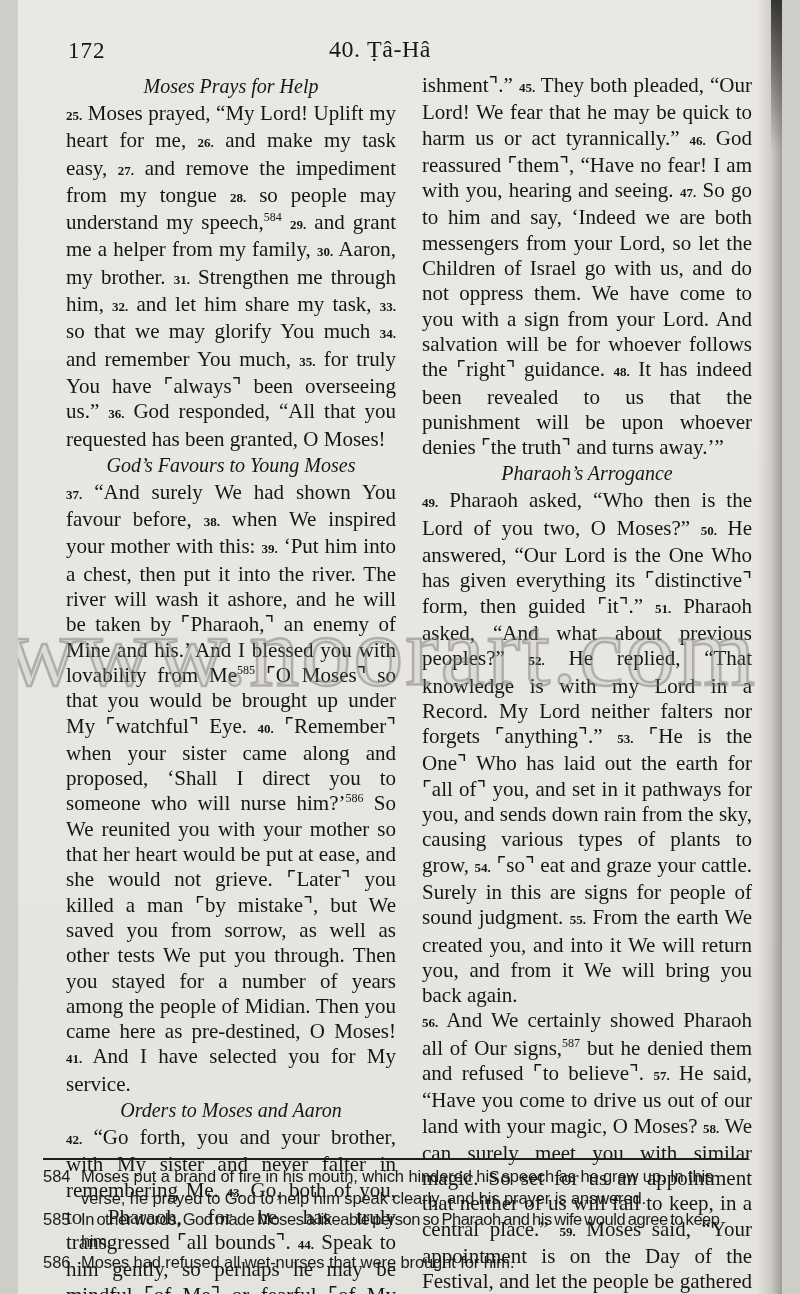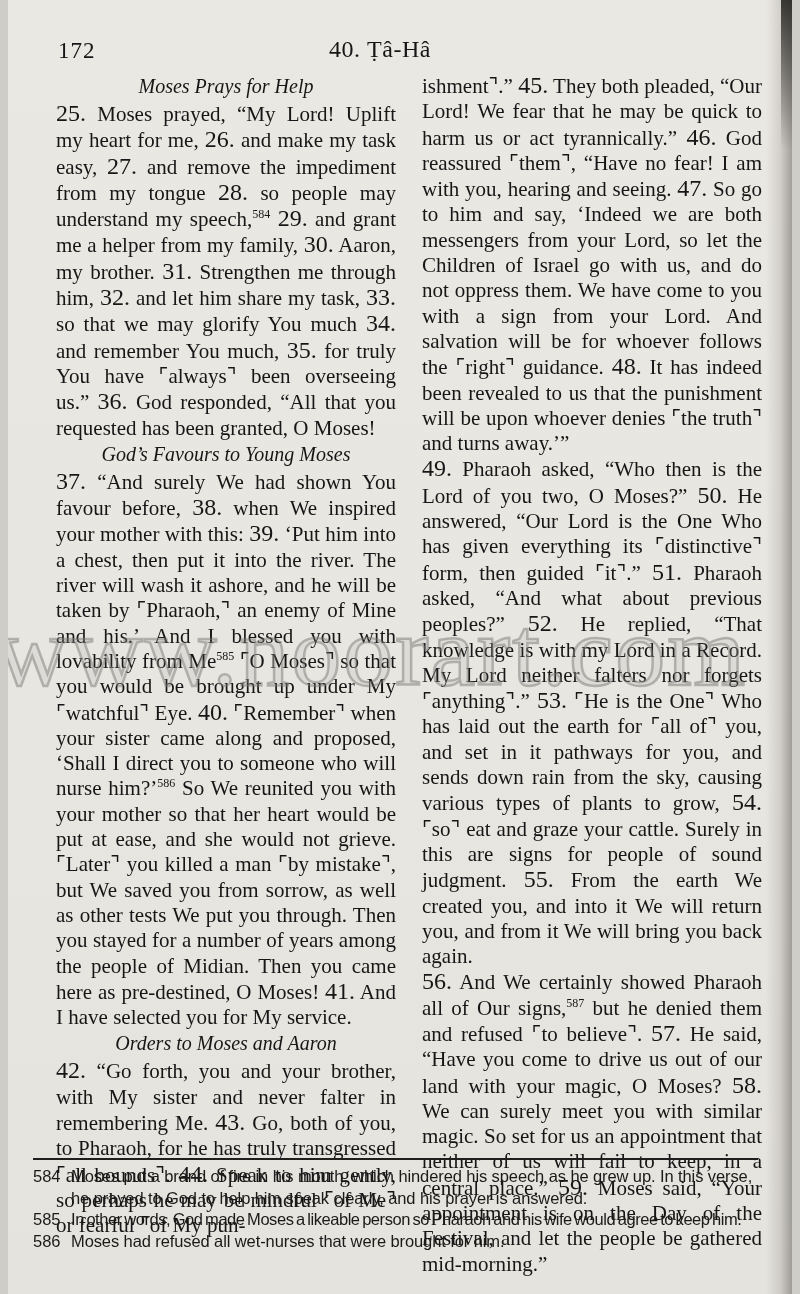--- a/index.html
+++ b/index.html
@@ -4,21 +4,20 @@
 <style>
   html,body{margin:0;padding:0;background:#cfcdc8;}
   .page{
     position:relative;
     width:764px;height:1294px;
     margin:0 auto;
     background:linear-gradient(180deg,#eae8e3 0%,#e8e6e1 55%,#e5e3de 100%);
     font-family:"Liberation Serif","DejaVu Serif",serif;
     color:#161616;
     overflow:hidden;
-    padding-left:20px;
   }
   .page-num{
     position:absolute;top:38px;left:50px;
     font-size:23px;letter-spacing:1px;
   }
   .page-title{
     position:absolute;top:36px;left:0;right:40px;
     text-align:center;font-size:24px;letter-spacing:0.5px;
   }
   .cols{
@@ -27,21 +26,21 @@
   }
   .col{width:348px;}
   .sec-heading{
     text-align:center;font-style:italic;
     font-size:20px;line-height:25px;margin:1px 0 2px 0;
   }
   p.verses{
     margin:0;text-align:justify;
     font-size:21px;line-height:25.3px;
   }
-  .vnum{font-weight:400;font-size:24px;}
+  .vnum{font-weight:700;font-size:13px;}
   sup.fnref{font-size:12px;line-height:0;vertical-align:super;}
   .footnote-block{
     position:absolute;left:25px;right:34px;top:1158px;
     border-top:2px solid #1e1e1c;padding-top:6px;
   }
   .footnote{
     display:flex;
     font-family:"Liberation Sans","DejaVu Sans",sans-serif;
     font-size:16.5px;line-height:21.5px;color:#1a1a19;
   }
@@ -78,20 +77,21 @@
     <div class="col">
         <div class="sec-heading">Moses Prays for Help</div>
         <p class="verses"><b class="vnum">25.</b><span> Moses prayed, “My Lord! Uplift my heart for me, </span><b class="vnum">26.</b><span> and make my task easy, </span><b class="vnum">27.</b><span> and remove the impediment from my tongue </span><b class="vnum">28.</b><span> so people may understand my speech,</span><sup class="fnref">584</sup><span> </span><b class="vnum">29.</b><span> and grant me a helper from my family, </span><b class="vnum">30.</b><span> Aaron, my brother. </span><b class="vnum">31.</b><span> Strengthen me through him, </span><b class="vnum">32.</b><span> and let him share my task, </span><b class="vnum">33.</b><span> so that we may glorify You much </span><b class="vnum">34.</b><span> and remember You much, </span><b class="vnum">35.</b><span> for truly You have ⌜always⌝ been overseeing us.” </span><b class="vnum">36.</b><span> God responded, “All that you requested has been granted, O Moses!</span></p>
         <div class="sec-heading">God’s Favours to Young Moses</div>
         <p class="verses"><b class="vnum">37.</b><span> “And surely We had shown You favour before, </span><b class="vnum">38.</b><span> when We inspired your mother with this: </span><b class="vnum">39.</b><span> ‘Put him into a chest, then put it into the river. The river will wash it ashore, and he will be taken by ⌜Pharaoh,⌝ an enemy of Mine and his.’ And I blessed you with lovability from Me</span><sup class="fnref">585</sup><span> ⌜O Moses⌝ so that you would be brought up under My ⌜watchful⌝ Eye. </span><b class="vnum">40.</b><span> ⌜Remember⌝ when your sister came along and proposed, ‘Shall I direct you to someone who will nurse him?’</span><sup class="fnref">586</sup><span> So We reunited you with your mother so that her heart would be put at ease, and she would not grieve. ⌜Later⌝ you killed a man ⌜by mistake⌝, but We saved you from sorrow, as well as other tests We put you through. Then you stayed for a number of years among the people of Midian. Then you came here as pre-destined, O Moses! </span><b class="vnum">41.</b><span> And I have selected you for My service.</span></p>
         <div class="sec-heading">Orders to Moses and Aaron</div>
         <p class="verses"><b class="vnum">42.</b><span> “Go forth, you and your brother, with My sister and never falter in remembering Me. </span><b class="vnum">43.</b><span> Go, both of you, to Pharaoh, for he has truly transgressed ⌜all bounds⌝. </span><b class="vnum">44.</b><span> Speak to him gently, so perhaps he may be mindful ⌜of Me⌝ or fearful ⌜of My pun-</span></p>
       </div>
     <div class="col">
         <p class="verses"><span>ishment⌝.” </span><b class="vnum">45.</b><span> They both pleaded, “Our Lord! We fear that he may be quick to harm us or act tyrannically.” </span><b class="vnum">46.</b><span> God reassured ⌜them⌝, “Have no fear! I am with you, hearing and seeing. </span><b class="vnum">47.</b><span> So go to him and say, ‘Indeed we are both messengers from your Lord, so let the Children of Israel go with us, and do not oppress them. We have come to you with a sign from your Lord. And salvation will be for whoever follows the ⌜right⌝ guidance. </span><b class="vnum">48.</b><span> It has indeed been revealed to us that the punishment will be upon whoever denies ⌜the truth⌝ and turns away.’”</span></p>
+        <div class="sec-heading">Pharaoh’s Arrogance</div>
         <p class="verses"><b class="vnum">49.</b><span> Pharaoh asked, “Who then is the Lord of you two, O Moses?” </span><b class="vnum">50.</b><span> He answered, “Our Lord is the One Who has given everything its ⌜distinctive⌝ form, then guided ⌜it⌝.” </span><b class="vnum">51.</b><span> Pharaoh asked, “And what about previous peoples?” </span><b class="vnum">52.</b><span> He replied, “That knowledge is with my Lord in a Record. My Lord neither falters nor forgets ⌜anything⌝.” </span><b class="vnum">53.</b><span> ⌜He is the One⌝ Who has laid out the earth for ⌜all of⌝ you, and set in it pathways for you, and sends down rain from the sky, causing various types of plants to grow, </span><b class="vnum">54.</b><span> ⌜so⌝ eat and graze your cattle. Surely in this are signs for people of sound judgment. </span><b class="vnum">55.</b><span> From the earth We created you, and into it We will return you, and from it We will bring you back again.</span></p>
         <p class="verses"><b class="vnum">56.</b><span> And We certainly showed Pharaoh all of Our signs,</span><sup class="fnref">587</sup><span> but he denied them and refused ⌜to believe⌝. </span><b class="vnum">57.</b><span> He said, “Have you come to drive us out of our land with your magic, O Moses? </span><b class="vnum">58.</b><span> We can surely meet you with similar magic. So set for us an appointment that neither of us will fail to keep, in a central place.” </span><b class="vnum">59.</b><span> Moses said, “Your appointment is on the Day of the Festival, and let the people be gathered mid-morning.”</span></p>
       </div>
   </div>
 
   <div class="footnote-block">
       <div class="footnote">
         <span class="fn-num">584</span>
         <span class="fn-text">Moses put a brand of fire in his mouth, which hindered his speech as he grew up. In this verse, he prayed to God to help him speak clearly, and his prayer is answered.</span>
       </div>

